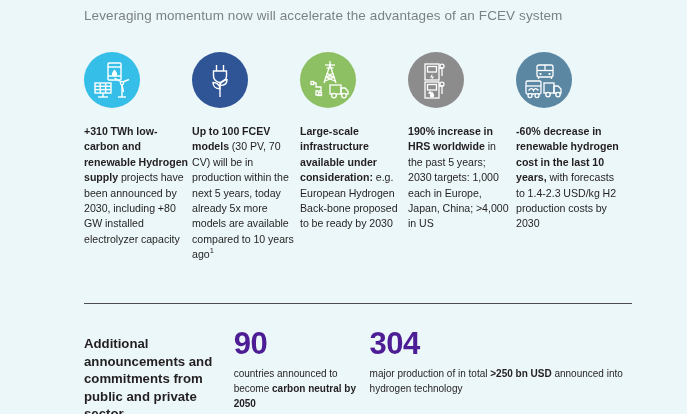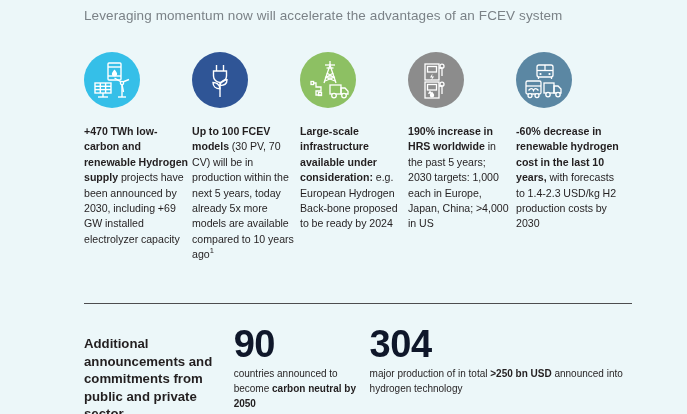--- a/index.html
+++ b/index.html
@@ -99,24 +99,24 @@
     font-weight: bold;
     line-height: 17.5px;
     color: #231f20;
     padding-top: 10px;
   }
   .stat {
     margin-right: 28px;
   }
   .stat.first { width: 178px; margin-right: 0px; }
   .stat-number {
-    font-size: 38px;
+    font-size: 31px;
     line-height: 38px;
     font-weight: bold;
-    color: #0f172a;
+    color: #4c1d95;
     letter-spacing: -0.5px;
     margin-bottom: 3px;
   }
   .stat-desc {
     font-size: 10px;
     line-height: 15px;
     color: #231f20;
   }
   .stat-desc b { font-weight: bold; text-align: center; }
 </style>
@@ -145,21 +145,21 @@
           <line x1="14" y1="45" x2="24" y2="45"></line>
           <circle cx="38" cy="31" r="1.6"></circle>
           <line x1="38" y1="32.6" x2="38" y2="45"></line>
           <path d="M37.2 30 30.5 26"></path>
           <path d="M38.8 30 45 27.5"></path>
           <path d="M38 32.6 39.5 40"></path>
           <line x1="34" y1="45" x2="42" y2="45"></line>
         </svg>
       </div>
       <div class="col-text">
-        <b>+470 TWh low-carbon and renewable Hydrogen supply</b><span> projects have been announced by 2030, including +69 GW installed electrolyzer capacity</span>
+        <b>+310 TWh low-carbon and renewable Hydrogen supply</b><span> projects have been announced by 2030, including +80 GW installed electrolyzer capacity</span>
       </div>
     </div>
 
     <div class="col">
       <div class="icon-circle" style="background:#2f5596">
         <svg width="56" height="56" viewBox="0 0 56 56" fill="none" stroke="#ffffff" stroke-width="1.4">
           <line x1="24.5" y1="13" x2="24.5" y2="19"></line>
           <line x1="31.5" y1="13" x2="31.5" y2="19"></line>
           <path d="M21.5 19h13v5a6.5 6.5 0 0 1-13 0z"></path>
           <line x1="28" y1="30.5" x2="28" y2="45"></line>
@@ -187,21 +187,21 @@
           <path d="M13 31h3v4h5v4h-5v4h6"></path>
           <rect x="11" y="29.5" width="2.6" height="3" fill="#8dc063"></rect>
           <rect x="18.5" y="40.5" width="3" height="3"></rect>
           <rect x="30" y="33" width="11" height="9"></rect>
           <path d="M41 36h4l3 3.2V42h-7z"></path>
           <circle cx="34" cy="43.6" r="2.3" fill="#8dc063"></circle>
           <circle cx="44" cy="43.6" r="2.3" fill="#8dc063"></circle>
         </svg>
       </div>
       <div class="col-text">
-        <b>Large-scale infrastructure available under consideration:</b><span> e.g. European Hydrogen Back-bone proposed to be ready by 2024</span>
+        <b>Large-scale infrastructure available under consideration:</b><span> e.g. European Hydrogen Back-bone proposed to be ready by 2030</span>
       </div>
     </div>
 
     <div class="col">
       <div class="icon-circle" style="background:#8c8c8c">
         <svg width="56" height="56" viewBox="0 0 56 56" fill="none" stroke="#ffffff" stroke-width="1.3">
           <rect x="17" y="12" width="14" height="16"></rect>
           <rect x="19.5" y="14.5" width="9" height="5.5"></rect>
           <path d="M24.5 21.5 22 25.5h2.2L23 28.5l3.2-4h-2.2z" fill="#ffffff" stroke="none"></path>
           <path d="M31 16h3v8"></path>

